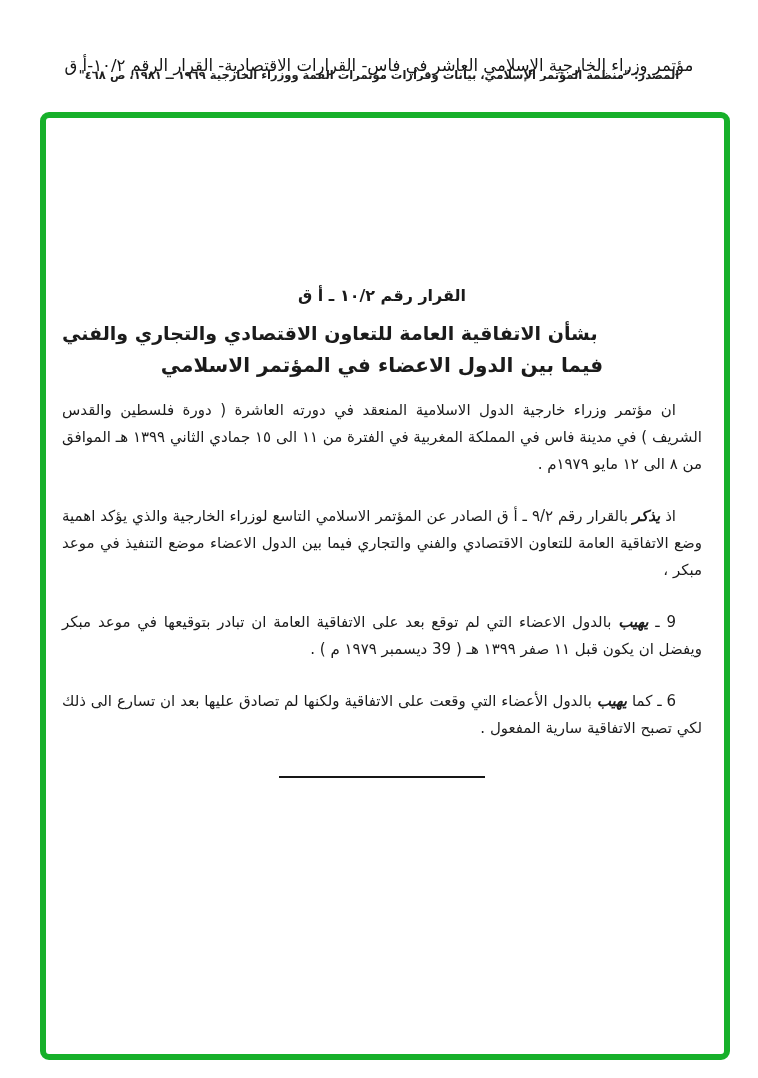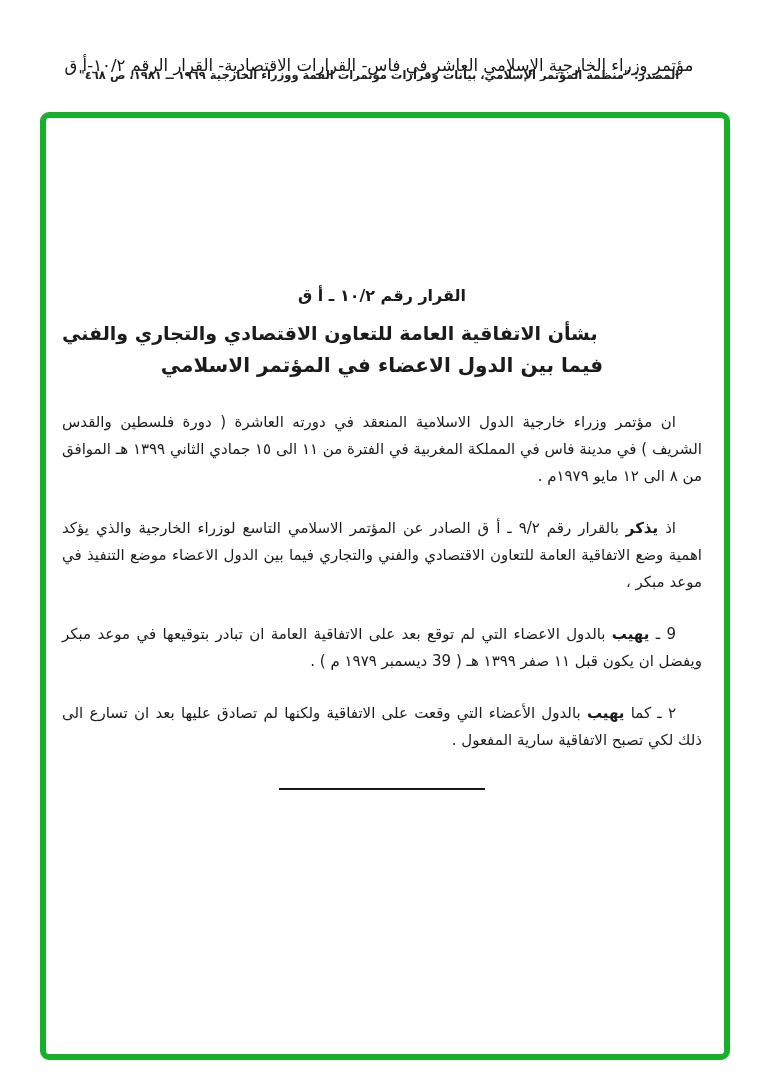--- a/index.html
+++ b/index.html
@@ -48,30 +48,30 @@
   .doc-title-1{
     margin:17px 0 0 0;
     text-align:left;
     font-size:19px;font-weight:bold;
   }
   .doc-title-2{
     margin:9px 0 0 0;
     text-align:center;
     font-size:20px;font-weight:bold;
   }
-  .body-text{margin-top:32px;}
+  .body-text{margin-top:20px;}
   .body-text p{
     margin:0 0 25px 0;
     font-size:15px;
     line-height:27px;
     text-align:justify;
     text-indent:26px;
     color:#1b1b1b;
   }
-  .body-text p span.b{font-weight:bold;}
+  .body-text p span.b{font-weight:bold;font-style:italic;}
   .separator{
     width:206px;height:2px;
     background:#161616;
     margin:34px auto 0 auto;
   }
 </style>
 </head>
 <body>
 
 <div class="page" style="color: rgb(27, 27, 27);">
@@ -86,20 +86,20 @@
       <div class="res-number">القرار رقم ١٠/٢ ـ أ ق</div>
 
       <div class="doc-title-1">بشأن الاتفاقية العامة للتعاون الاقتصادي والتجاري والفني</div>
 
       <div class="doc-title-2">فيما بين الدول الاعضاء في المؤتمر الاسلامي</div>
 
       <div class="body-text" id="paragraphs">
           <p><span>ان مؤتمر وزراء خارجية الدول الاسلامية المنعقد في دورته العاشرة ( دورة فلسطين والقدس الشريف ) في مدينة فاس في المملكة المغربية في الفترة من ١١ الى ١٥ جمادي الثاني ١٣٩٩ هـ  الموافق من ٨ الى ١٢ مايو ١٩٧٩م .</span></p>
           <p><span>اذ </span><span class="b">يذكر</span><span> بالقرار رقم ٩/٢ ـ أ ق الصادر عن المؤتمر الاسلامي التاسع لوزراء الخارجية والذي يؤكد اهمية وضع الاتفاقية العامة للتعاون الاقتصادي والفني والتجاري فيما بين الدول الاعضاء موضع التنفيذ في موعد مبكر ،</span></p>
           <p><span>9 ـ </span><span class="b">يهيب</span><span> بالدول الاعضاء التي لم توقع بعد على الاتفاقية العامة ان تبادر بتوقيعها في موعد مبكر ويفضل ان يكون قبل ١١ صفر ١٣٩٩ هـ ( 39 ديسمبر ١٩٧٩ م ) .</span></p>
-          <p><span>٢ ـ كما </span><span class="b">يهيب</span><span> بالدول الأعضاء التي وقعت على الاتفاقية ولكنها لم تصادق عليها بعد ان تسارع الى ذلك لكي تصبح الاتفاقية سارية المفعول .</span></p>
+          <p><span>6 ـ كما </span><span class="b">يهيب</span><span> بالدول الأعضاء التي وقعت على الاتفاقية ولكنها لم تصادق عليها بعد ان تسارع الى ذلك لكي تصبح الاتفاقية سارية المفعول .</span></p>
         </div>
 
       <div class="separator"></div>
 
     </div>
   </div>
 </div>
 
 </body></html>

